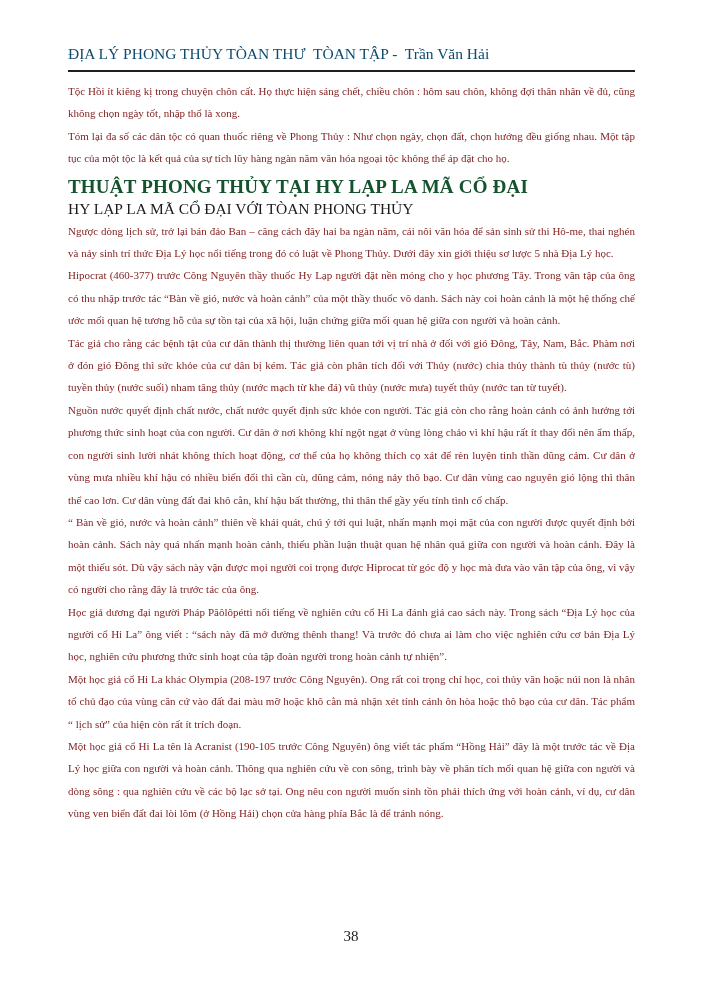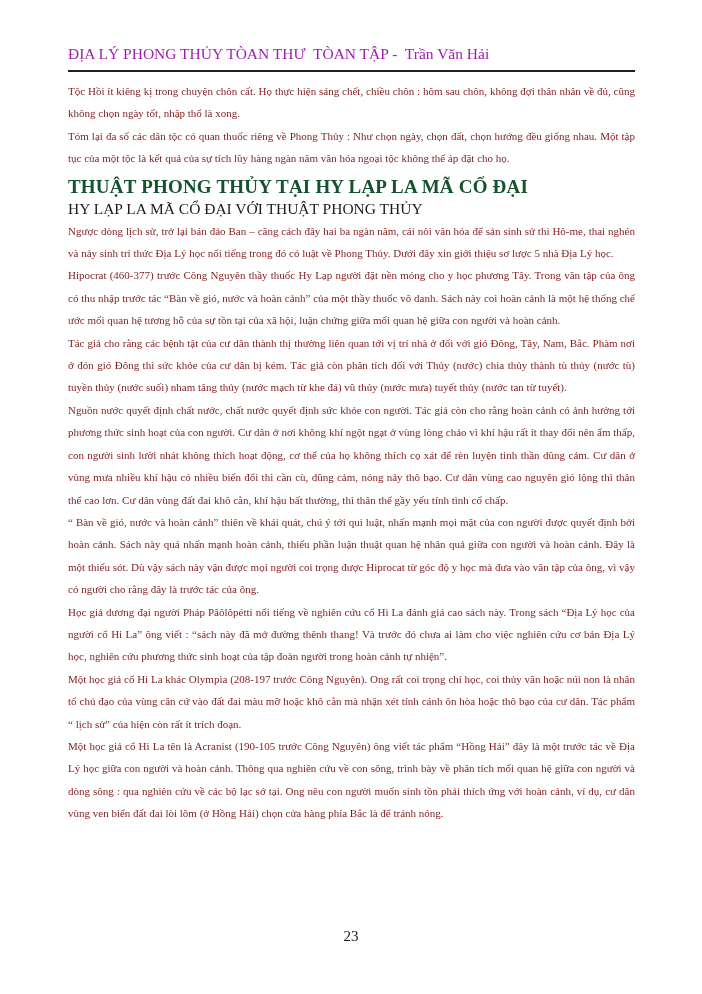--- a/index.html
+++ b/index.html
@@ -21,21 +21,21 @@
     position: absolute;
     left: 68px;
     top: 0;
     width: 567px;
   }
   .running-header {
     margin-top: 44px;
     font-size: 15.5px;
     line-height: 20px;
     white-space: pre-wrap;
-    color: #a21caf;
+    color: #0c4a6e;
   }
   .header-rule {
     border: none;
     border-top: 2px solid #1f1f1f;
     margin: 6px 0 0 0;
     width: 100%;
   }
   .body-text {
     margin-top: 8px;
   }
@@ -82,28 +82,28 @@
 
     <hr class="header-rule">
 
     <div class="body-text">
 
       <p>Tộc Hồi ít kiêng kị trong chuyện chôn cất. Họ thực hiện sáng chết, chiều chôn : hôm sau chôn, không đợi thân nhân về đủ, cũng không chọn ngày tốt, nhập thổ là xong.</p>
       <p>Tóm lại đa số các dân tộc có quan thuốc riêng về Phong Thủy : Như chọn ngày, chọn đất, chọn hướng đều giống nhau. Một tập tục của một tộc là kết quả của sự tích lũy hàng ngàn năm văn hóa ngoại tộc không thể áp đặt cho họ.</p>
 
       <h1 class="section-heading">THUẬT PHONG THỦY TẠI HY LẠP LA MÃ CỔ ĐẠI</h1>
 
-      <h2 class="section-subheading">HY LẠP LA MÃ CỔ ĐẠI VỚI THUẬT PHONG THỦY</h2>
+      <h2 class="section-subheading">HY LẠP LA MÃ CỔ ĐẠI VỚI TÒAN PHONG THỦY</h2>
 
       <p>Ngược dòng lịch sử, trở lại bán đảo Ban – căng cách đây hai ba ngàn năm, cái nôi văn hóa để sản sinh sử thi Hô-me, thai nghén và nảy sinh trí thức Địa Lý học nổi tiếng trong đó có luật về Phong Thủy. Dưới đây xin giới thiệu sơ lược 5 nhà Địa Lý học.</p>
       <p>Hipocrat (460-377) trước Công Nguyên thầy thuốc Hy Lạp người đặt nền móng cho y học phương Tây. Trong văn tập của ông có thu nhập trước tác “Bàn về gió, nước và hoàn cảnh” của một thầy thuốc vô danh. Sách này coi hoàn cảnh là một hệ thống chế ước mối quan hệ tương hỗ của sự tồn tại của xã hội, luận chứng giữa mối quan hệ giữa con người và hoàn cảnh.</p>
       <p>Tác giả cho rằng các bệnh tật của cư dân thành thị thường liên quan tới vị trí nhà ở đối với gió Đông, Tây, Nam, Bắc. Phàm nơi ở đón gió Đông thì sức khỏe của cư dân bị kém. Tác giả còn phân tích đối với Thủy (nước) chia thủy thành tù thủy (nước tù) tuyền thủy (nước suối) nham tâng thủy (nước mạch từ khe đá) vũ thủy (nước mưa) tuyết thủy (nước tan từ tuyết).</p>
       <p>Nguồn nước quyết định chất nước, chất nước quyết định sức khỏe con người. Tác giả còn cho rằng hoàn cảnh có ảnh hưởng tới phương thức sinh hoạt của con người. Cư dân ở nơi không khí ngột ngạt ở vùng lòng chảo vì khí hậu rất ít thay đổi nên ẩm thấp, con người sinh lười nhát không thích hoạt động, cơ thể của họ không thích cọ xát để rèn luyện tinh thần dũng cảm. Cư dân ở vùng mưa nhiều khí hậu có nhiều biến đổi thì cần cù, dũng cảm, nóng nảy thô bạo. Cư dân vùng cao nguyên gió lộng thì thân thể cao lơn. Cư dân vùng đất đai khô cằn, khí hậu bất thường, thì thân thể gầy yếu tính tình cố chấp.</p>
       <p>“ Bàn về gió, nước và hoàn cảnh” thiên về khái quát, chú ý tới qui luật, nhấn mạnh mọi mặt của con người được quyết định bởi hoàn cảnh. Sách này quá nhấn mạnh hoàn cảnh, thiếu phần luận thuật quan hệ nhân quả giữa con người và hoàn cảnh. Đây là một thiếu sót. Dù vậy sách này vận được mọi người coi trọng được Hiprocat từ góc độ y học mà đưa vào văn tập của ông, vì vậy có người cho rằng đây là trước tác của ông.</p>
       <p>Học giả dương đại người Pháp Pâôlôpétti nổi tiếng về nghiên cứu cổ Hi La đánh giá cao sách này. Trong sách “Địa Lý học của người cổ Hi La” ông viết : “sách này đã mở đường thênh thang! Và trước đó chưa ai làm cho việc nghiên cứu cơ bản Địa Lý học, nghiên cứu phương thức sinh hoạt của tập đoàn người trong hoàn cảnh tự nhiện”.</p>
       <p>Một học giả cổ Hi La khác Olympia (208-197 trước Công Nguyên). Ong rất coi trọng chí học, coi thủy văn hoặc núi non là nhân tố chủ đạo của vùng căn cứ vào đất đai màu mỡ hoặc khô cằn mà nhận xét tính cánh ôn hòa hoặc thô bạo của cư dân. Tác phẩm “ lịch sử” của hiện còn rất ít trích đoạn.</p>
       <p>Một học giả cổ Hi La tên là Acranist (190-105 trước Công Nguyên) ông viết tác phẩm “Hồng Hải” đây là một trước tác về Địa Lý học giữa con người và hoàn cảnh. Thông qua nghiên cứu về con sông, trình bày về phân tích mối quan hệ giữa con người và dòng sông : qua nghiên cứu về các bộ lạc sở tại. Ong nêu con người muốn sinh tồn phải thích ứng với hoàn cảnh, ví dụ, cư dân vùng ven biển đất đai lòi lõm (ở Hồng Hải) chọn cửa hàng phía Bắc là để tránh nóng.</p>
 
     </div>
   </div>
 
-  <div class="page-footer">23</div>
+  <div class="page-footer">38</div>
 </div>
 
 </body></html>

